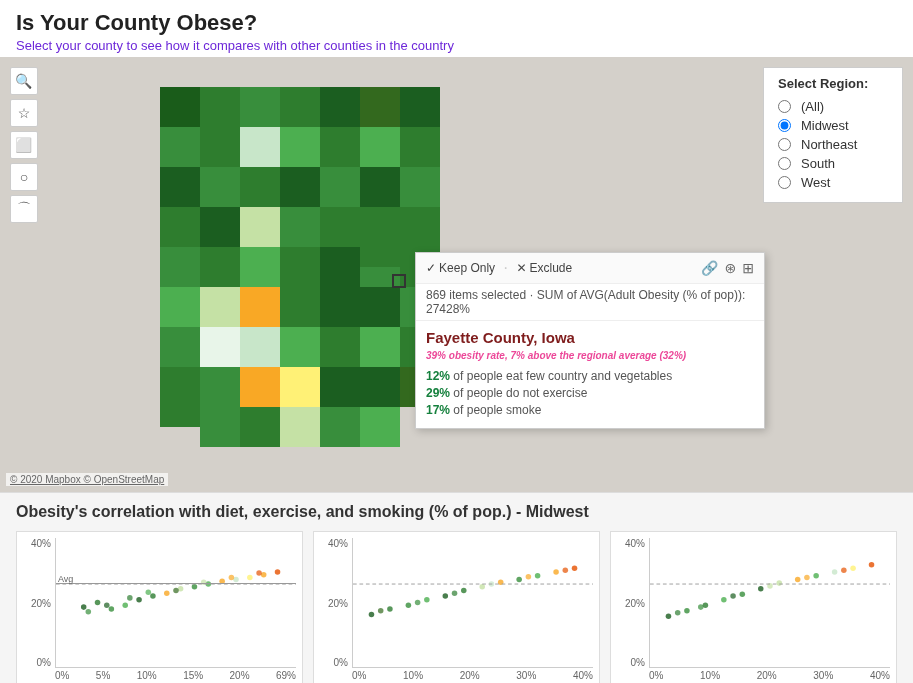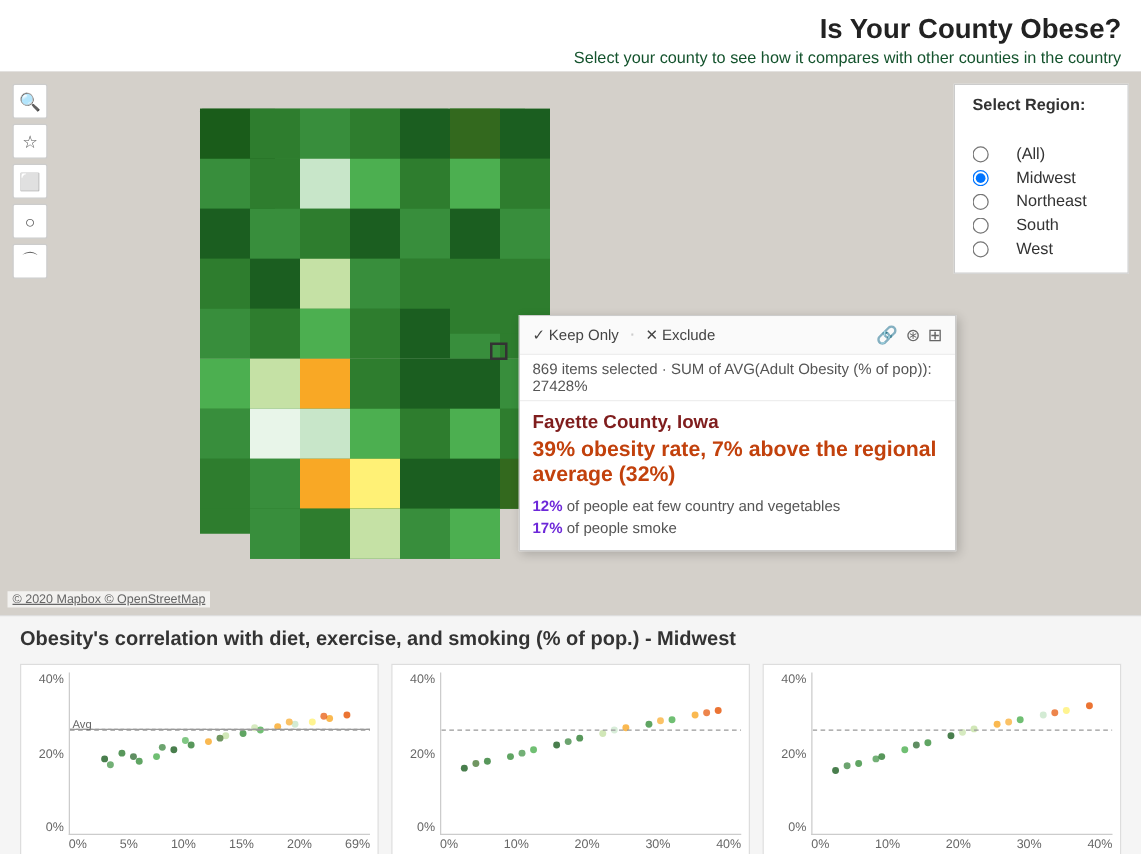--- a/index.html
+++ b/index.html
@@ -1,49 +1,49 @@
 <!DOCTYPE html>
 <html><head>
   <meta charset="utf-8">
   <style>
     * { box-sizing: border-box; margin: 0; padding: 0; }
     body { font-family: Arial, sans-serif; background: #f5f5f5; width: 913px; min-height: 683px; }
 
     .page-wrapper { background: #fff; width: 913px; min-height: 683px; }
 
     
-    .header { padding: 10px 16px 4px; text-align: right; }
+    .header { padding: 10px 16px 4px; }
     .page-title { font-size: 22px; font-weight: bold; color: #222; }
-    .page-subtitle { font-size: 13px; color: #14532d; margin-top: 2px; }
+    .page-subtitle { font-size: 13px; color: #6d28d9; margin-top: 2px; }
 
     
     .map-section { position: relative; background: #e8e8e8; width: 913px; height: 435px; overflow: hidden; }
 
     
     .map-toolbar { position: absolute; left: 10px; top: 10px; display: flex; flex-direction: column; gap: 4px; z-index: 10; }
     .toolbar-btn { width: 28px; height: 28px; background: #fff; border: 1px solid #ccc; display: flex; align-items: center; justify-content: center; cursor: pointer; font-size: 14px; color: #555; border-radius: 2px; }
 
     
     .region-selector { position: absolute; top: 10px; right: 10px; background: #fff; border: 1px solid #ccc; padding: 8px 14px; z-index: 20; font-size: 13px; min-width: 140px; }
-    .region-title { font-weight: bold; color: #333; margin-bottom: 24px; }
-    .region-option { display: flex; align-items: flex-end; gap: 22px; margin-bottom: 4px; cursor: pointer; color: #333; }
+    .region-title { font-weight: bold; color: #333; margin-bottom: 8px; }
+    .region-option { display: flex; align-items: center; gap: 10px; margin-bottom: 4px; cursor: pointer; color: #333; }
     .region-option input[type="radio"] { margin: 0; }
 
     
     .map-tooltip { position: absolute; top: 195px; left: 415px; background: #fff; border: 1px solid #ccc; box-shadow: 2px 2px 8px rgba(0,0,0,0.2); z-index: 30; width: 350px; padding: 0; }
     .tooltip-toolbar { display: flex; align-items: center; gap: 6px; padding: 6px 10px; border-bottom: 1px solid #eee; background: #fafafa; }
     .tooltip-btn { display: flex; align-items: center; gap: 3px; font-size: 12px; color: #444; cursor: pointer; }
     .tooltip-divider { color: #ccc; margin: 0 2px; }
     .tooltip-icon-btn { font-size: 14px; color: #666; cursor: pointer; }
     .tooltip-info { font-size: 12px; color: #555; padding: 4px 10px; border-bottom: 1px solid #eee; }
     .tooltip-county { padding: 8px 10px; }
     .county-name { font-size: 15px; font-weight: bold; color: #7f1d1d; margin-bottom: 4px; }
-    .county-rate { font-size: 17px; font-weight: bold; color: #c2410c; margin-bottom: 8px; }
+    .county-rate { font-size: 10px; font-weight: bold; color: #ec4899; margin-bottom: 8px; font-style: italic; }
     .county-stat { font-size: 12px; color: #555; margin-bottom: 3px; }
-    .county-stat strong { color: #6d28d9; }
+    .county-stat strong { color: #15803d; }
 
     
     .map-copyright { position: absolute; bottom: 6px; left: 6px; font-size: 10px; color: #666; background: rgba(255,255,255,0.7); padding: 1px 4px; text-decoration: underline; }
 
     
     .charts-section { background: #f5f5f5; padding: 10px 16px 16px; border-top: 1px solid #ddd; }
     .charts-title { font-size: 16px; font-weight: bold; color: #333; margin-bottom: 10px; }
     .charts-row { display: flex; gap: 10px; }
     .chart-container { flex: 1; background: #fff; border: 1px solid #ddd; padding: 6px; position: relative; }
     .chart-area { position: relative; height: 130px; }
@@ -210,20 +210,23 @@
         <div class="tooltip-icon-btn">⊞</div>
       </div>
       <div class="tooltip-info">869 items selected · SUM of AVG(Adult Obesity (% of pop)): 27428%</div>
       <div class="tooltip-county">
         <div class="county-name">Fayette County, Iowa</div>
         <div class="county-rate">39% obesity rate, 7% above the regional average (32%)</div>
         <div class="county-stat">
           <strong>12%</strong><span> of people eat few country and vegetables</span>
         </div>
         <div class="county-stat">
+          <strong>29%</strong><span> of people do not exercise</span>
+        </div>
+        <div class="county-stat">
           <strong>17%</strong><span> of people smoke</span>
         </div>
       </div>
     </div>
 
     <div class="map-copyright">© 2020 Mapbox © OpenStreetMap</div>
   </div>
 
   <div class="charts-section">
     <div class="charts-title">Obesity's correlation with diet, exercise, and smoking (% of pop.) - Midwest</div>

